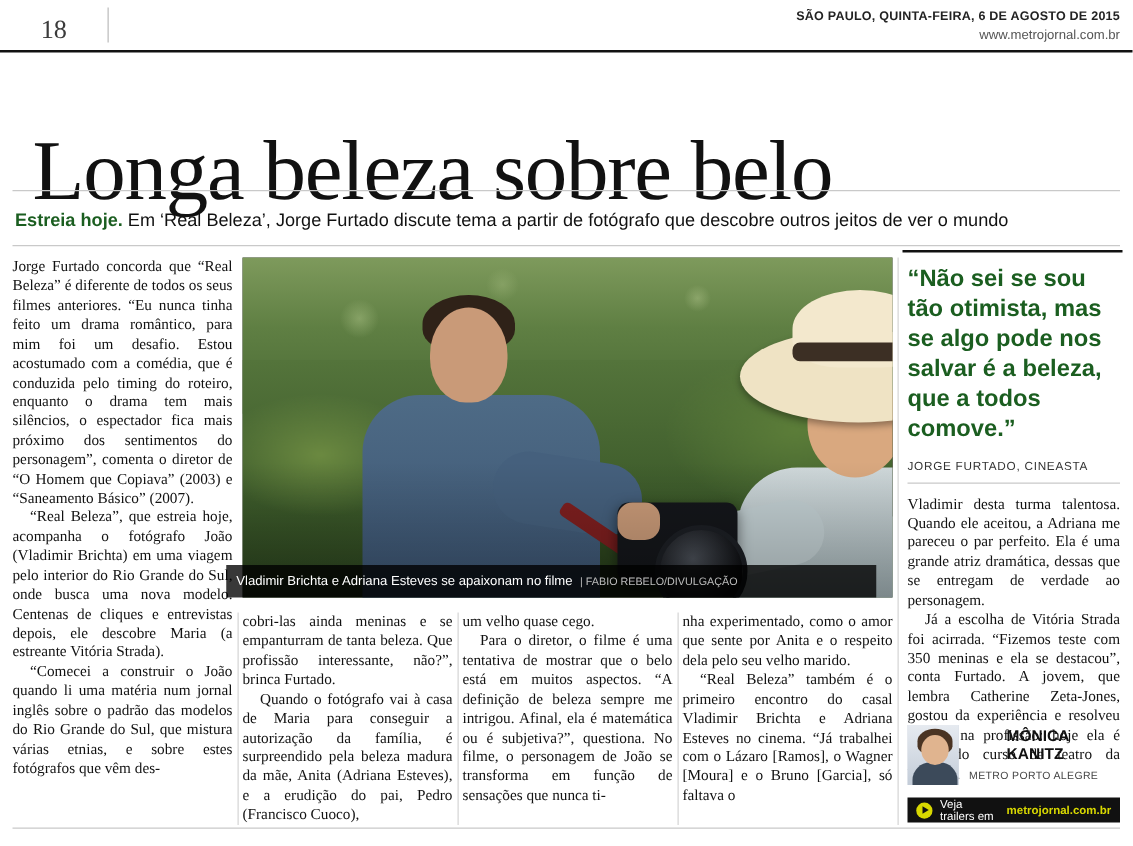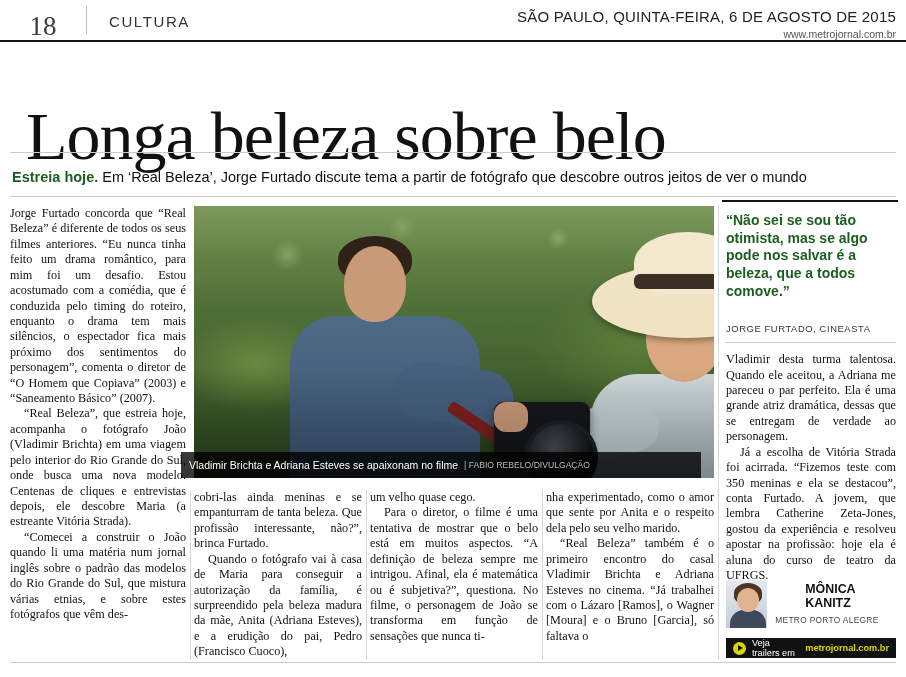--- a/index.html
+++ b/index.html
@@ -14,35 +14,35 @@
   }
 
   
   .masthead {
     position:absolute; top:0; left:0; width:906px; height:42px;
     border-bottom:2px solid #111;
     display:flex; align-items:flex-start;
   }
   .page-num {
     width:86px; text-align:center;
-    font-size:27px; color:#3b3b3b;
+    font-size:21px; color:#3b3b3b;
     font-family:"Liberation Serif", serif;
     padding-top:11px;
   }
   .vline { width:1px; background:#bdbdbd; height:28px; margin-top:6px; }
   .section-name {
     padding:13px 0 0 22px;
     font-size:15px; letter-spacing:1.6px; color:#333;
     font-family:"Liberation Sans", sans-serif;
   }
   .masthead-right {
     margin-left:auto; text-align:right; padding:8px 10px 0 0;
     font-family:"Liberation Sans", sans-serif;
   }
-  .dateline { font-size:15px; color:#222; letter-spacing:.2px; }
+  .dateline { font-size:10px; color:#222; letter-spacing:.2px;font-weight:bold; }
   .siteline { font-size:10.5px; color:#555; margin-top:3px; }
 
   
   .headline {
     position:absolute; top:56px; left:26px; width:860px;
     font-size:68px; line-height:1.0;
     font-family:"Liberation Serif", serif;
     font-weight:normal; letter-spacing:-1px;
     color:#111;
   }
@@ -147,26 +147,26 @@
     font-family:"Liberation Sans", sans-serif;
     font-size:10.5px; display:flex; align-items:center; padding:0 8px; gap:6px;
   }
   .caption-bar .credit { color:#bdbdbd; font-size:8.6px; }
 
   
   .rail { position:absolute; left:726px; top:206px; width:170px; }
   .rail-rule-top { position:absolute; left:722px; top:200px; width:176px; height:2px; background:#111; }
   .pullquote {
     font-family:"Liberation Sans", sans-serif;
-    font-weight:bold; font-size:14px; line-height:1.26;
+    font-weight:bold; font-size:19px; line-height:1.26;
     color:#1b5e20; padding-top:6px;
   }
   .pq-attrib {
     font-family:"Liberation Sans", sans-serif;
-    font-size:9.4px; letter-spacing:.6px; color:#333; margin-top:23px;
+    font-size:9.4px; letter-spacing:.6px; color:#333; margin-top:11px;
   }
   .rail-rule-mid { margin:8px 0 9px 0; height:1px; background:#c9c9c9; }
   .rail-text { font-size:12.2px; line-height:1.265; text-align:justify; }
   .rail-text p { margin:0; text-indent:14px; }
   .rail-text p.first { text-indent:0; }
 
   
   .columnist {
     position:absolute; left:726px; top:578px; width:170px; height:52px;
     display:flex; align-items:center; gap:8px;
@@ -212,21 +212,20 @@
 
   
   .vrule { position:absolute; width:1px; background:#d6d6d6; }
 </style>
 </head>
 <body>
 
 <div class="masthead">
   <div class="page-num">18</div>
   <div class="vline"></div>
-  <div class="section-name">CULTURA</div>
   <div class="masthead-right">
     <div class="dateline">SÃO PAULO, QUINTA-FEIRA, 6 DE AGOSTO DE 2015</div>
     <div class="siteline">www.metrojornal.com.br</div>
   </div>
 </div>
 
 <h1 class="headline">Longa beleza sobre belo</h1>
 <div class="rule-under-head"></div>
 
 <div class="standfirst">

